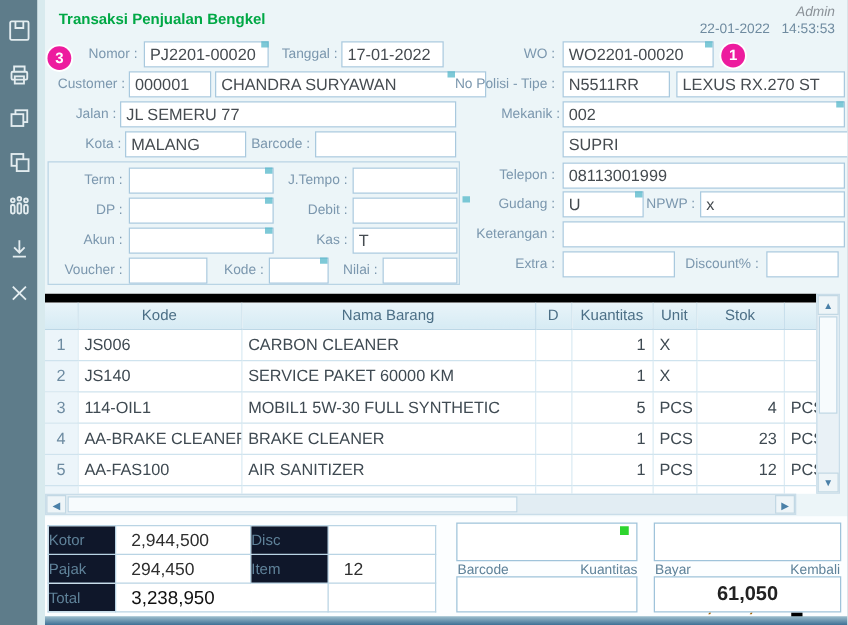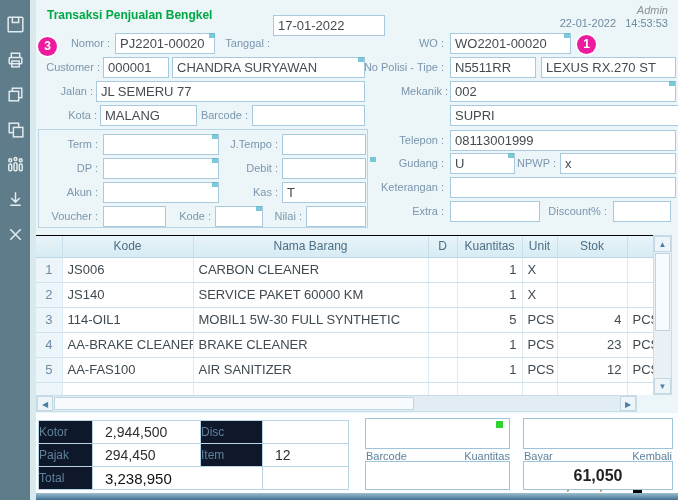--- a/index.html
+++ b/index.html
@@ -24,21 +24,21 @@
   .f{position:absolute;height:21px;background:#fff;border:1px solid #a9c9de;
      font-size:13px;line-height:19px;color:#454b50;padding:0 4px;
      white-space:nowrap;overflow:hidden;}
   .sq{position:absolute;width:6px;height:5px;background:#53b7c9;opacity:.75;}
   .gbox{position:absolute;border:1px solid #b9d4e4;background:transparent;}
   .badge{position:absolute;width:19px;height:19px;border-radius:50%;background:#ed1c9e;
      color:#fff;font-size:12px;font-weight:bold;text-align:center;line-height:19px;
      box-shadow:0 0 0 1.5px #ffffff;}
   
   .grid{position:absolute;left:36px;top:235px;width:617px;height:160px;background:#fff;
-     border-top:1px solid #000000;overflow:hidden;}
+     border-top:7px solid #000000;overflow:hidden;}
   .grid table{border-collapse:collapse;table-layout:fixed;width:617px;}
   .grid th{height:21px;font-size:12px;font-weight:normal;color:#4c6f86;
      background:linear-gradient(#e9f4f9,#d6ebf4);border-right:1px solid #c8dfec;
      border-bottom:1px solid #bcd7e6;overflow:hidden;white-space:nowrap;}
   .grid td{height:25px;font-size:13px;color:#3f4a52;border-right:1px solid #dcebf4;
      border-bottom:1px solid #cfe3ee;padding:0 5px;overflow:hidden;white-space:nowrap;}
   td.c-num{text-align:center;background:#ecf5fa;color:#6d8ba1;}
   td.c-qty,td.c-stok{text-align:right;}
   
   .vscroll{position:absolute;left:653px;top:235px;width:19px;height:160px;
@@ -124,28 +124,28 @@
   <div class="stamp">22-01-2022   14:53:53</div>
 
   <div class="badge" style="left:38px;top:37px">3</div>
   <div class="badge" style="left:577px;top:35px">1</div>
   <div class="badge" style="left:530px;top:424px">2</div>
 
   <div class="lbl" style="left:40px;top:37px;width:70px">Nomor :</div>
   <div class="f" style="left:115px;top:33px;width:100px">PJ2201-00020</div>
   <i class="sq" style="left:209px;top:33px"></i>
   <div class="lbl" style="left:216px;top:37px;width:54px">Tanggal :</div>
-  <div class="f" style="left:273px;top:15px;width:112px">17-01-2022</div>
+  <div class="f" style="left:273px;top:33px;width:82px">17-01-2022</div>
   <div class="lbl" style="left:385px;top:37px;width:59px">WO :</div>
   <div class="f" style="left:450px;top:33px;width:121px">WO2201-00020</div>
   <i class="sq" style="left:564px;top:33px"></i>
 
   <div class="lbl" style="left:26px;top:61px;width:74px">Customer :</div>
   <div class="f" style="left:103px;top:57px;width:66px">000001</div>
-  <div class="f" style="left:172px;top:57px;width:193px">CHANDRA SURYAWAN</div>
+  <div class="f" style="left:172px;top:57px;width:217px">CHANDRA SURYAWAN</div>
   <i class="sq" style="left:358px;top:57px"></i>
   <div class="lbl" style="left:350px;top:61px;width:94px">No Polisi - Tipe :</div>
   <div class="f" style="left:450px;top:57px;width:86px">N5511RR</div>
   <div class="f" style="left:541px;top:57px;width:135px">LEXUS RX.270 ST</div>
 
   <div class="lbl" style="left:33px;top:85px;width:60px">Jalan :</div>
   <div class="f" style="left:96px;top:81px;width:269px">JL SEMERU 77</div>
   <div class="lbl" style="left:389px;top:85px;width:59px">Mekanik :</div>
   <div class="f" style="left:450px;top:81px;width:226px">002</div>
   <i class="sq" style="left:669px;top:81px"></i>

